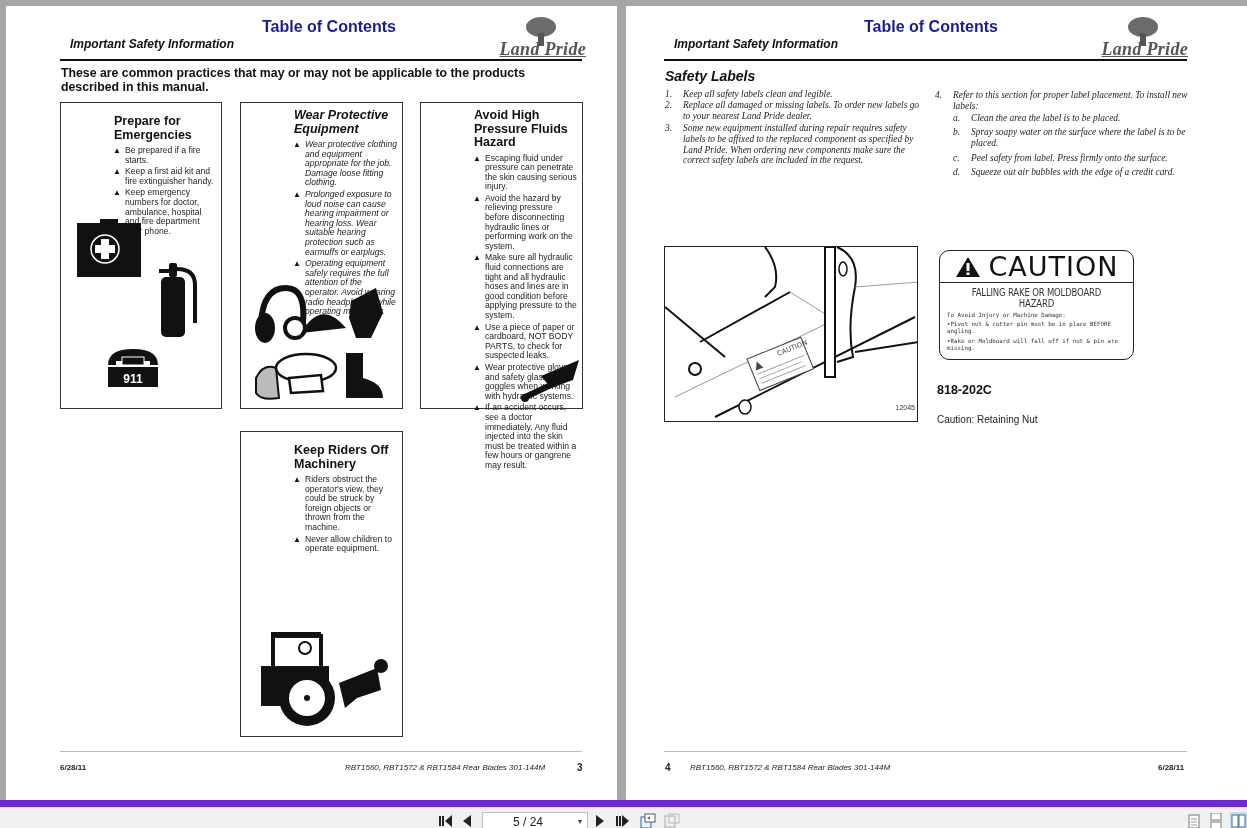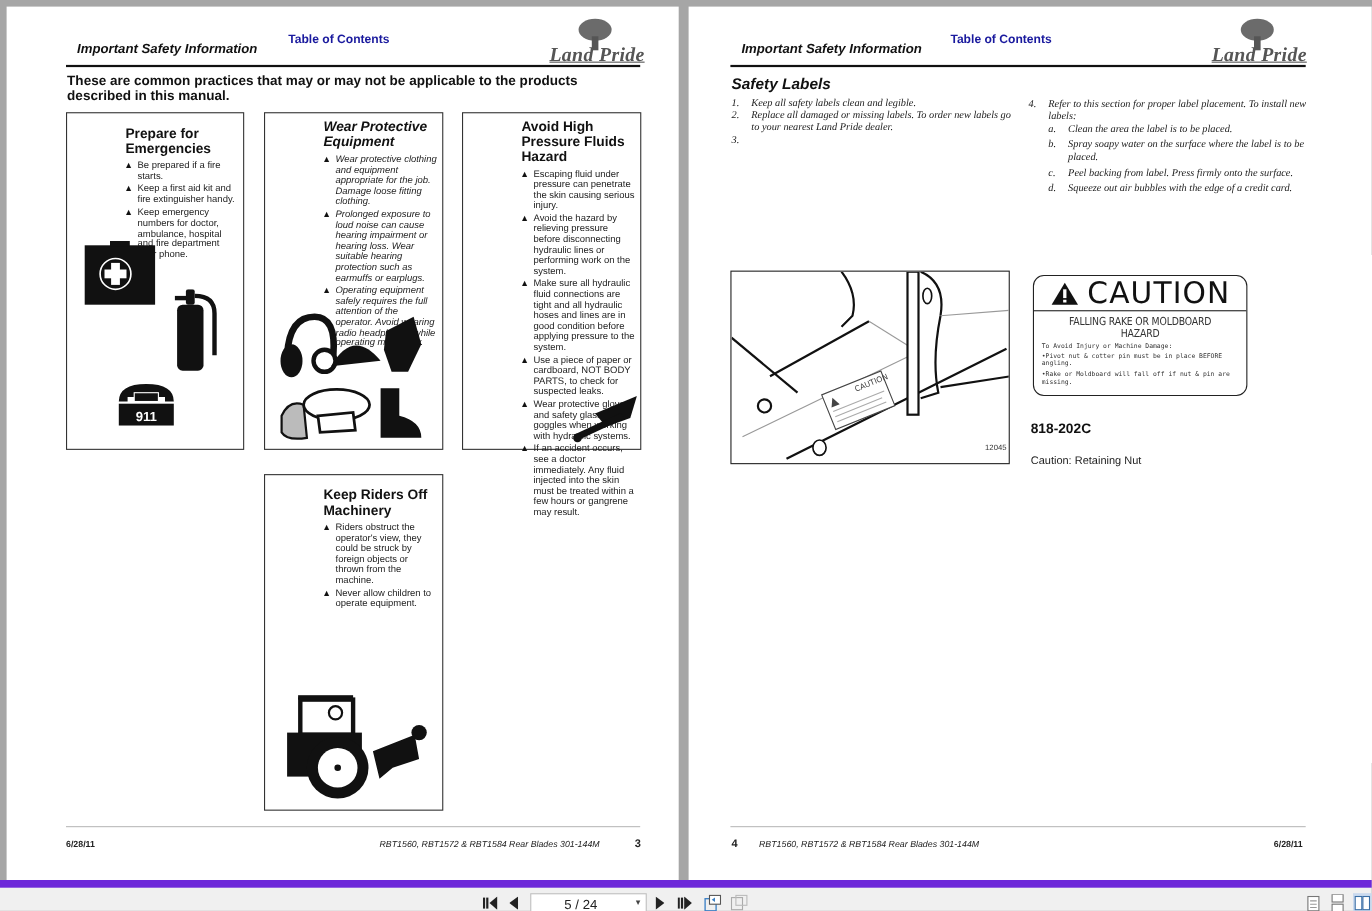--- a/index.html
+++ b/index.html
@@ -2,21 +2,21 @@
 <html><head>
 <meta charset="utf-8">
 <style>
   * { box-sizing: border-box; margin: 0; padding: 0; }
   html, body { width: 1247px; height: 828px; overflow: hidden; background: #a6a6a6; font-family: "Liberation Sans", sans-serif; }
   .viewer { position: absolute; left: 0; top: 0; width: 1247px; height: 800px; background: #a6a6a6; }
   .page { position: absolute; top: 6px; width: 611px; height: 794px; background: #ffffff; }
   .page.left { left: 6px; }
   .page.right { left: 626px; width: 621px; }
 
-  .hdr-title { position: absolute; top: 12px; font-size: 11px; font-weight: bold; color: #1a1a9e; margin-top: 12px; }
+  .hdr-title { position: absolute; top: 12px; font-size: 16px; font-weight: bold; color: #1a1a9e; }
   .hdr-sub { position: absolute; top: 31px; font-size: 12px; font-style: italic; font-weight: bold; color: #111; }
   .hdr-rule { position: absolute; top: 53px; height: 2px; background: #111; }
   .logo { position: absolute; top: 10px; width: 110px; height: 44px; }
   .logo-text { position: absolute; bottom: 0; right: 0; font-family: "Liberation Serif", serif; font-style: italic; font-weight: bold; font-size: 18px; color: #555; text-decoration: underline; letter-spacing: 0.3px; }
   .logo-tree { position: absolute; right: 28px; top: 0; width: 34px; height: 30px; }
 
   .intro { position: absolute; left: 55px; top: 60px; width: 525px; font-size: 12.3px; font-weight: bold; color: #111; line-height: 14px; }
 
   .box { position: absolute; border: 1px solid #333; background: #fff; padding-left: 46px; }
   .box-title { font-size: 12.5px; font-weight: bold; color: #111; line-height: 13.5px; padding: 6px 6px 4px 7px; }
@@ -177,31 +177,31 @@
       <span class="logo-text">Land Pride</span>
     </div>
     <div class="hdr-rule" style="left:38px; width:523px;"></div>
 
     <div class="sect-title">Safety Labels</div>
 
     <div class="serif-body" style="left:39px; top:83px; width:255px;">
       <ul class="num-list">
         <li><span class="n">1.</span><span>Keep all safety labels clean and legible.</span></li>
         <li><span class="n">2.</span><span>Replace all damaged or missing labels. To order new labels go to your nearest Land Pride dealer.</span></li>
-        <li><span class="n">3.</span></li>
+        <li><span class="n">3.</span><span>Some new equipment installed during repair requires safety labels to be affixed to the replaced component as specified by Land Pride. When ordering new components make sure the correct safety labels are included in the request.</span></li>
       </ul>
     </div>
 
     <div class="serif-body" style="left:309px; top:84px; width:260px;">
       <ul class="num-list">
         <li><span class="n">4.</span><span>Refer to this section for proper label placement. To install new labels:</span>
           <ul class="sub-list">
             <li><span class="n" style="position:absolute;left:0;">a.</span><span>Clean the area the label is to be placed.</span></li>
             <li><span class="n" style="position:absolute;left:0;">b.</span><span>Spray soapy water on the surface where the label is to be placed.</span></li>
-            <li><span class="n" style="position:absolute;left:0;">c.</span><span>Peel backing from label. Press firmly onto the surface.</span></li>
+            <li><span class="n" style="position:absolute;left:0;">c.</span><span>Peel safety from label. Press firmly onto the surface.</span></li>
             <li><span class="n" style="position:absolute;left:0;">d.</span><span>Squeeze out air bubbles with the edge of a credit card.</span></li>
           </ul>
         </li>
       </ul>
     </div>
 
     <div class="figure">
       <svg width="254" height="176" viewBox="0 0 254 176">
         <line x1="0" y1="60" x2="60" y2="110" stroke="#111" stroke-width="2"></line>
         <path d="M100 0 Q115 20 110 40 L100 50" stroke="#111" stroke-width="2" fill="none"></path>

